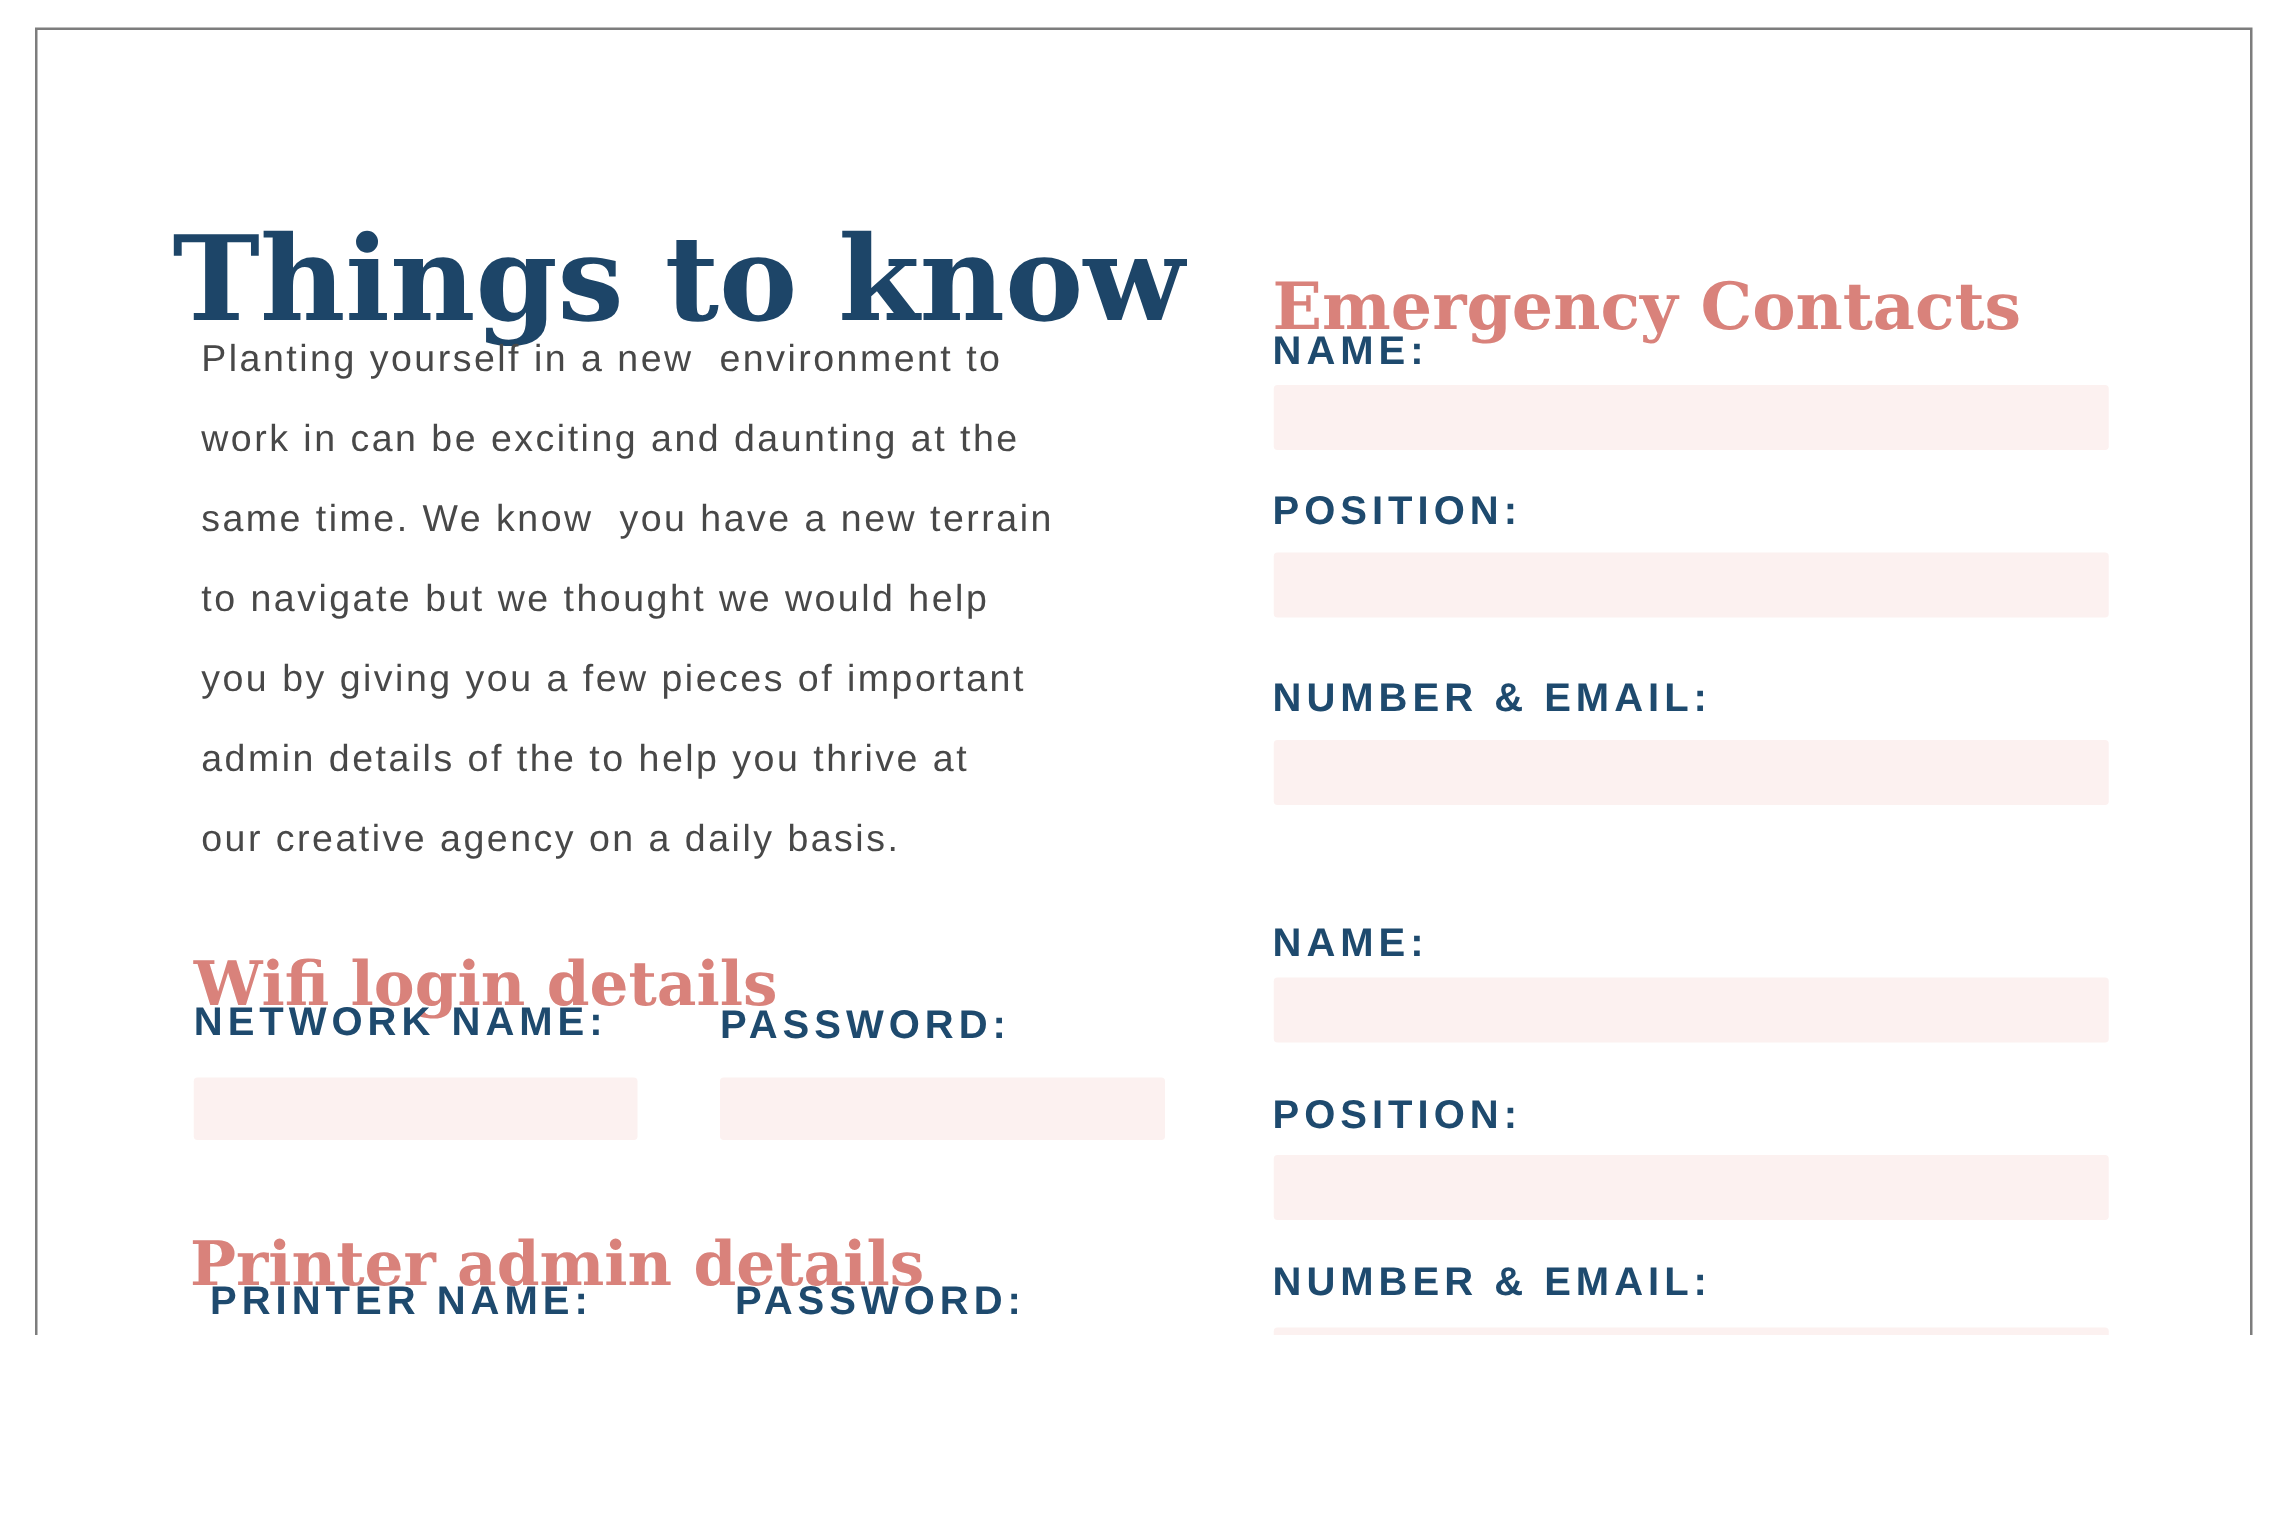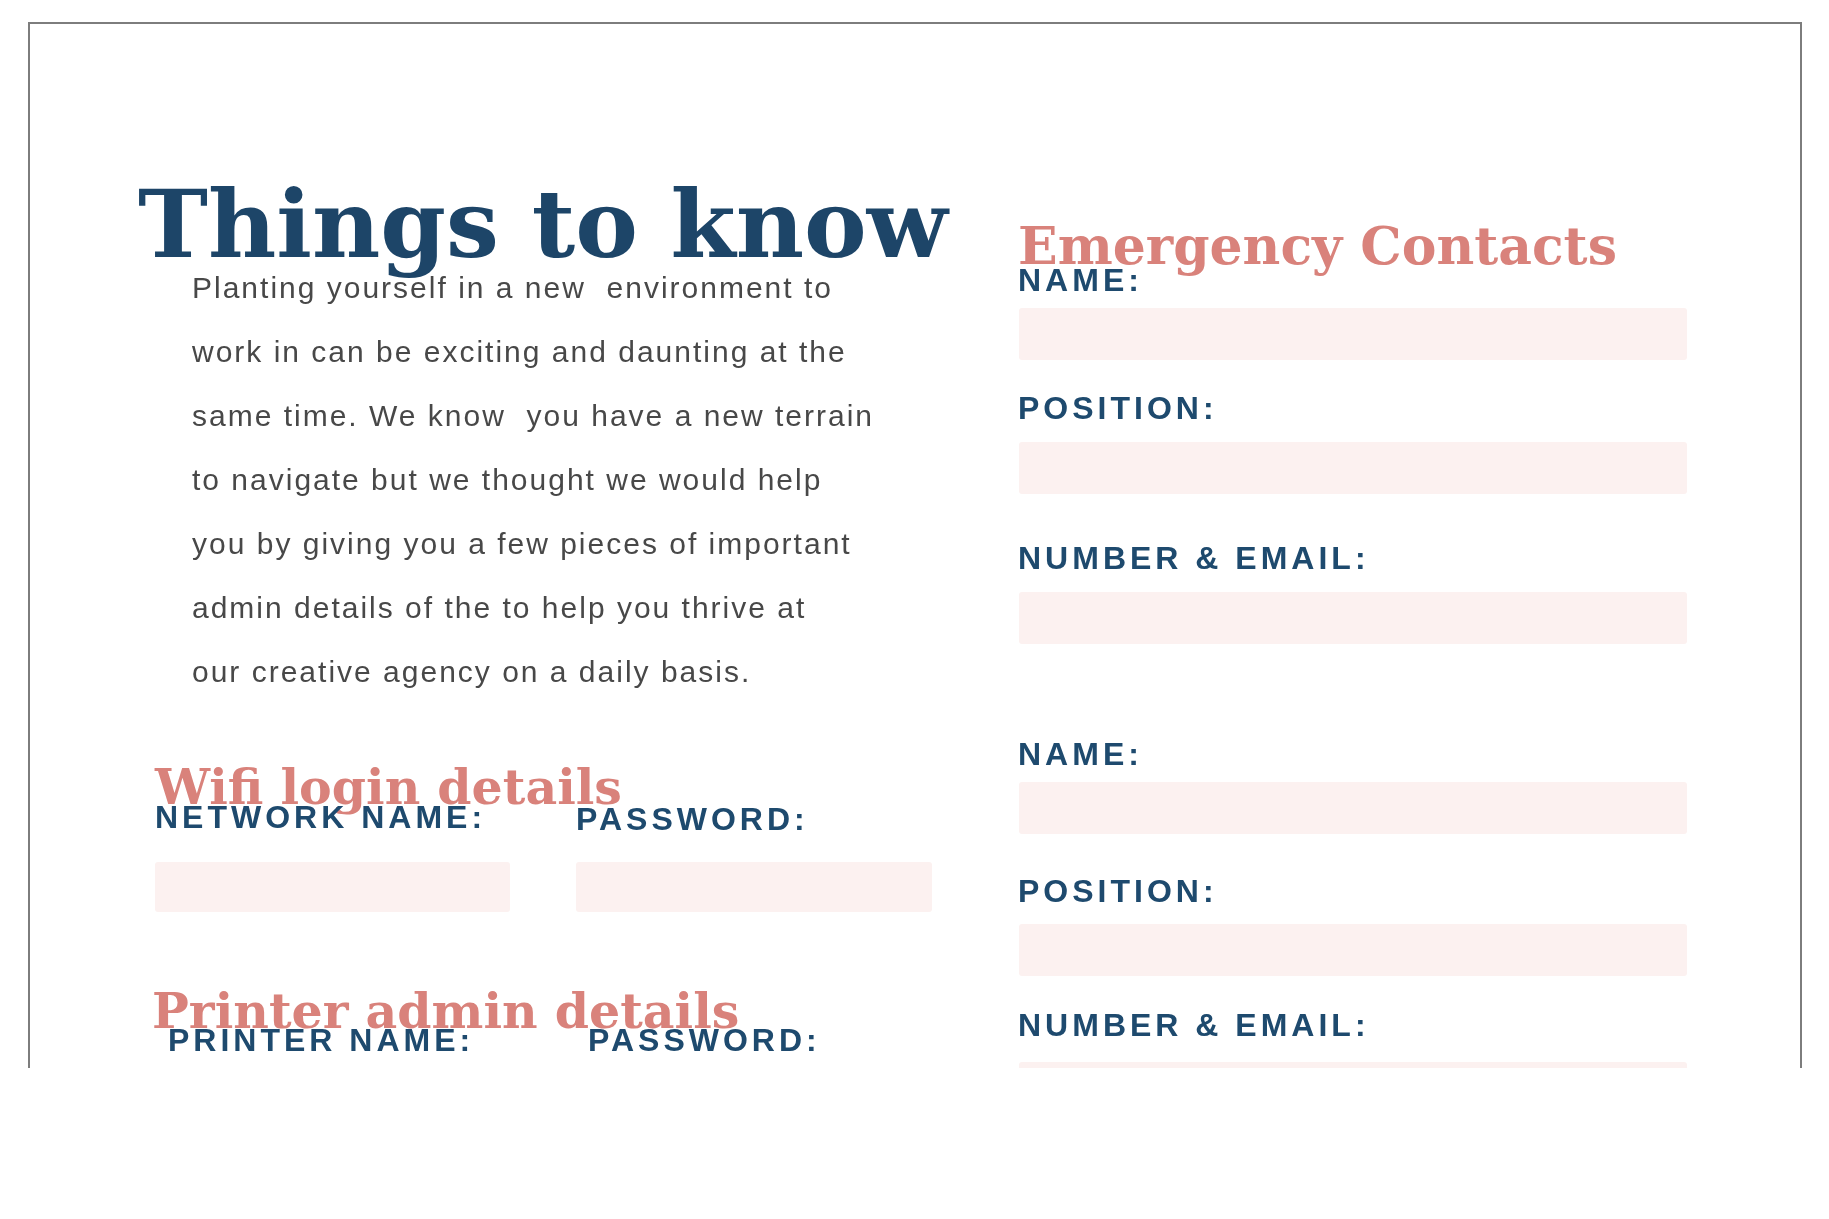--- a/index.html
+++ b/index.html
@@ -39,21 +39,20 @@
     white-space:nowrap;
   }
   .intro{
     left:161px;top:256px;
     width:820px;
     font-size:30px;line-height:64px;
     letter-spacing:2px;
     color:var(--text-gray);
     white-space:pre-wrap;
     font-weight:400;
-    margin-left:31px;
   }
   .section-heading{
     color:var(--salmon);
     font-size:49px;line-height:1.1;
     white-space:nowrap;
   }
   .wifi-heading{left:155px;top:720px;text-align:right;}
   .printer-heading{left:152px;top:944px;}
   .emergency-heading{left:1018px;top:174px;font-size:52px;text-align:center;}
   .field-label{

